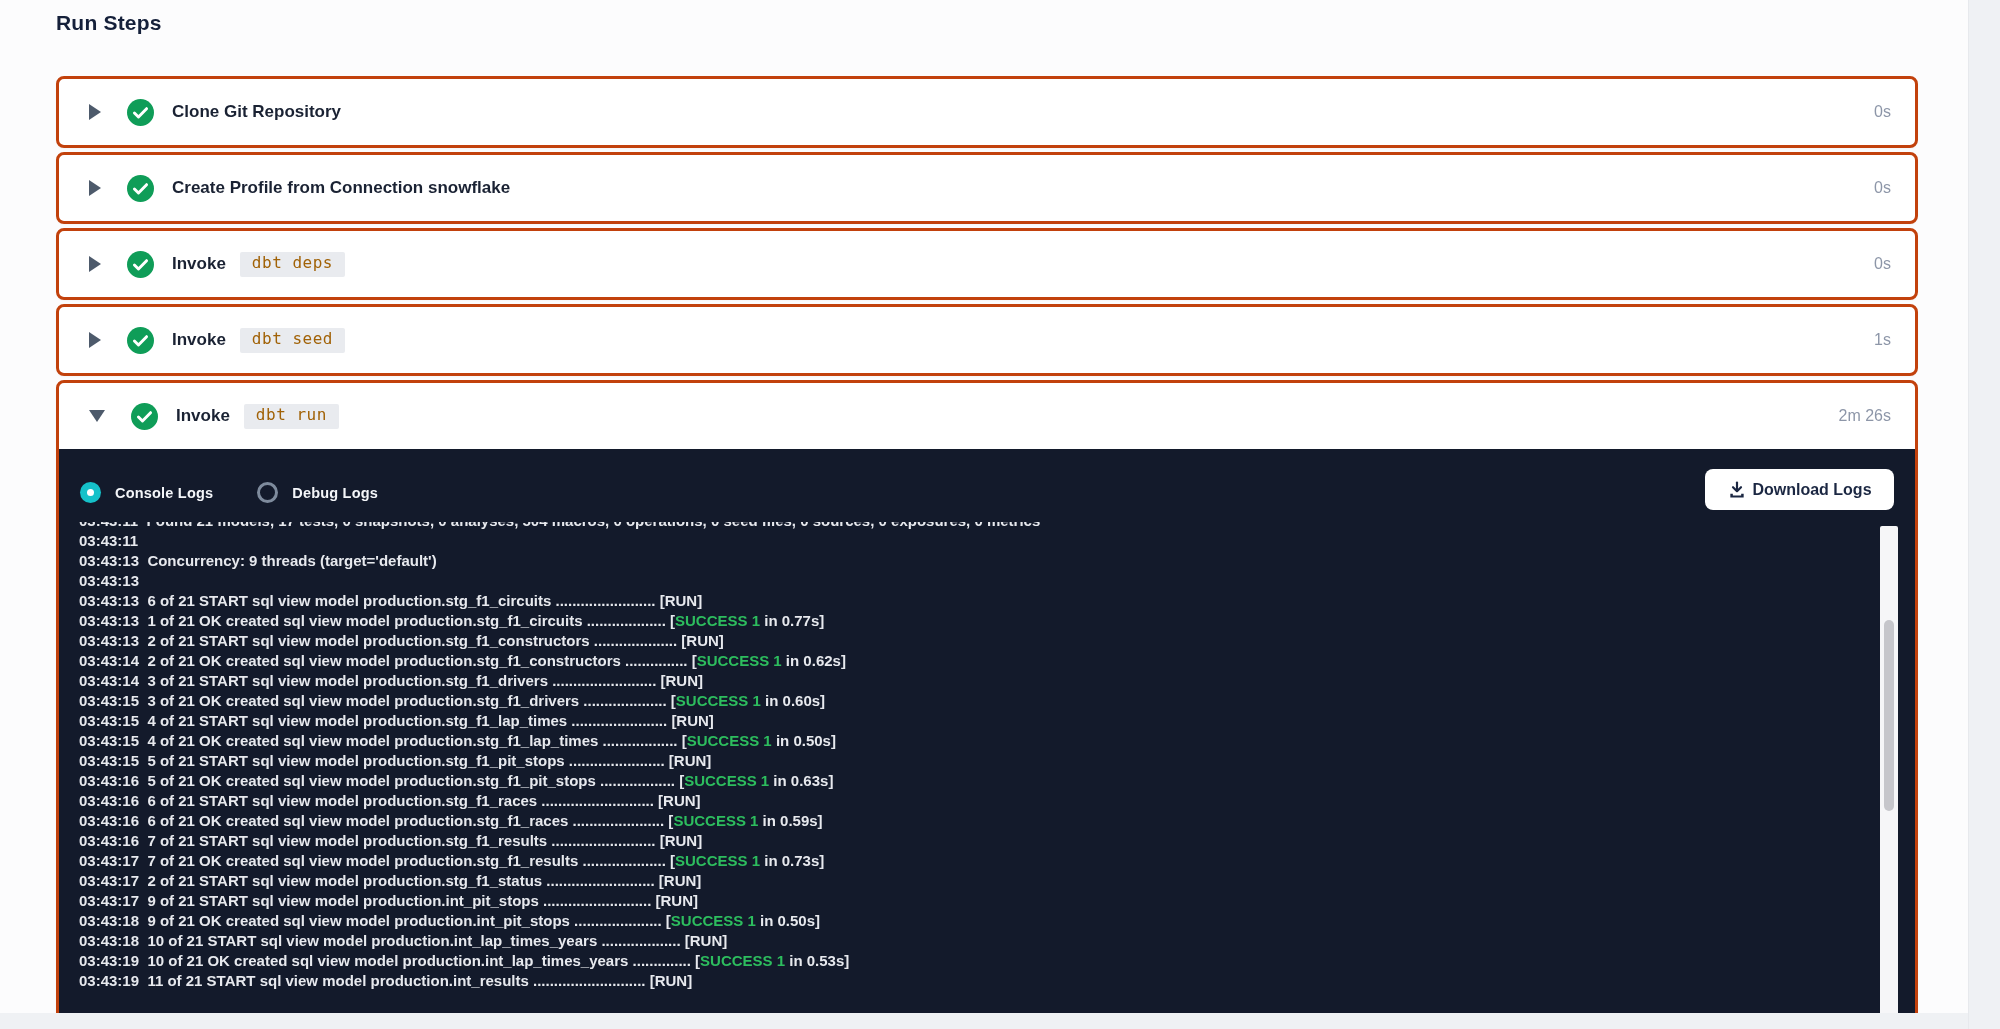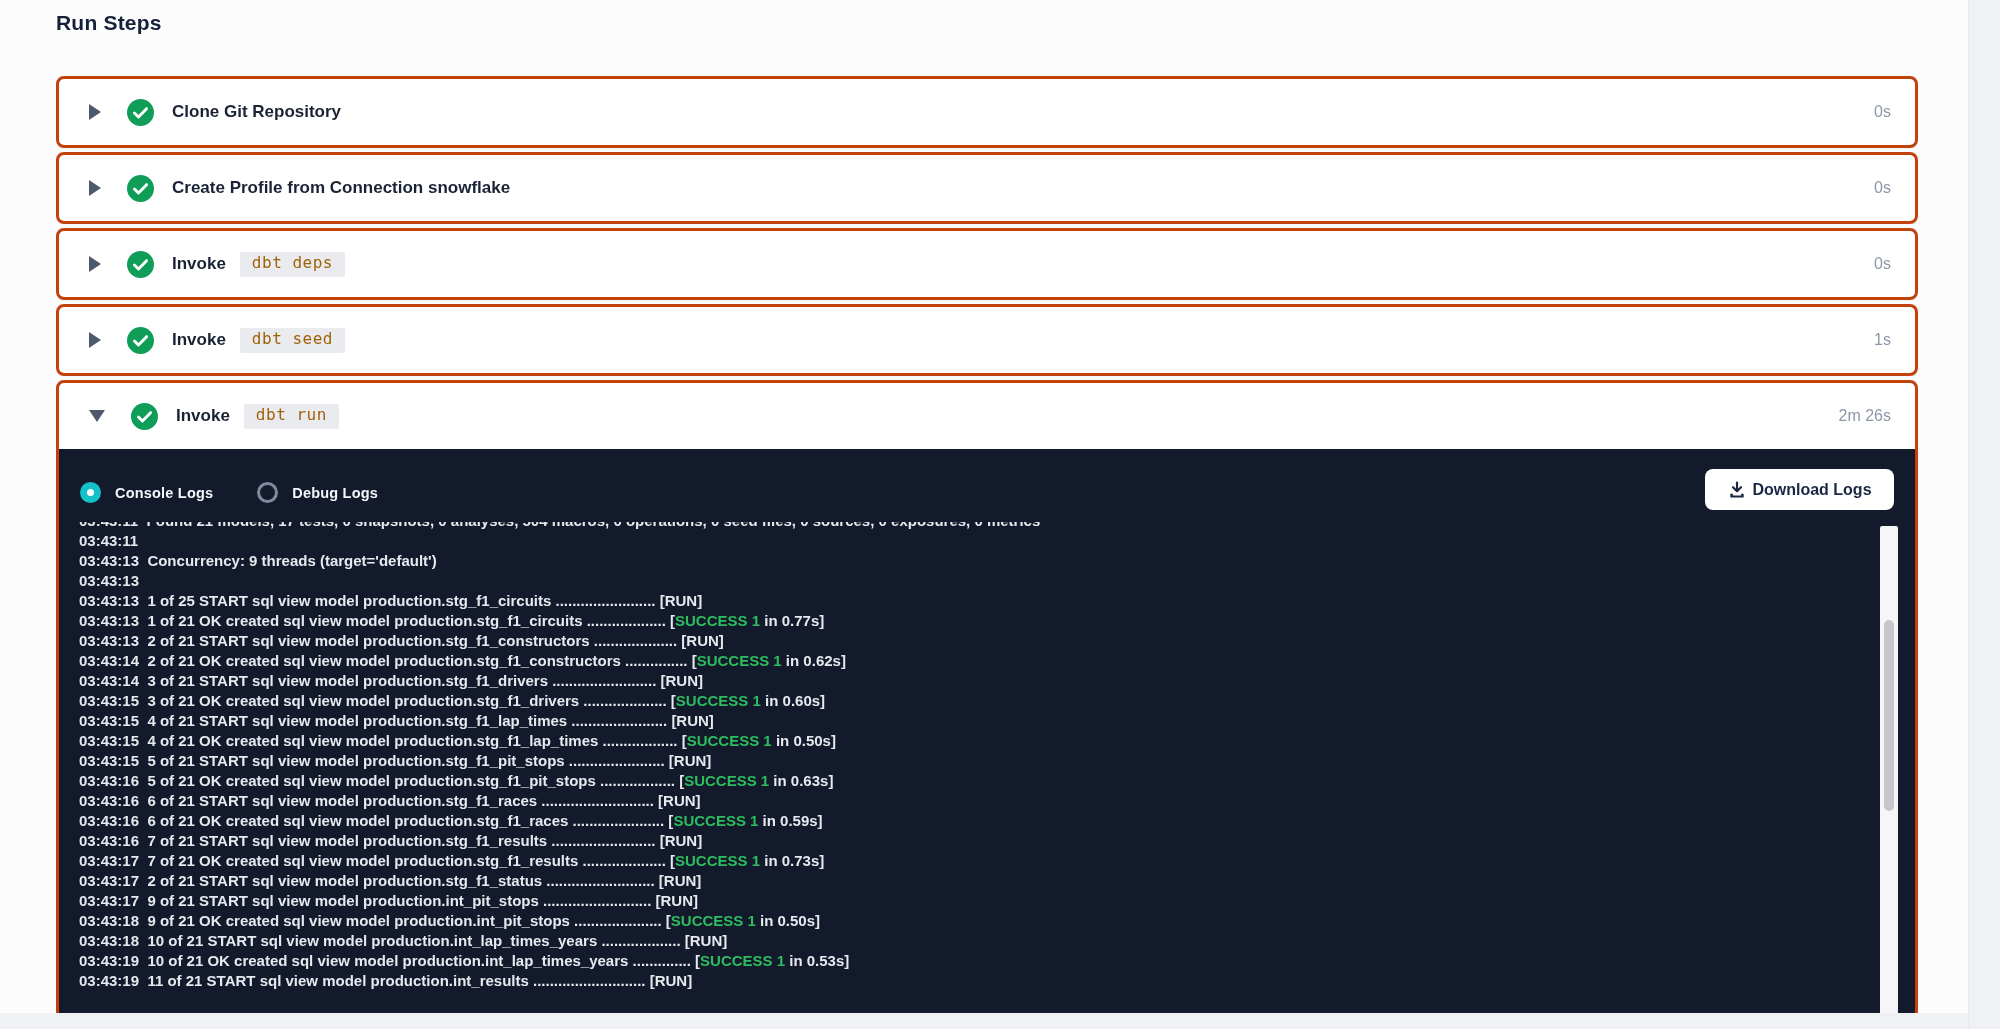--- a/index.html
+++ b/index.html
@@ -165,21 +165,21 @@
             </i>
             <span>Download Logs</span>
           </div>
         </div>
         <div class="log-viewport">
           <div class="log-inner">
             <div class="log-line">03:43:11  Found 21 models, 17 tests, 0 snapshots, 0 analyses, 504 macros, 0 operations, 0 seed files, 0 sources, 0 exposures, 0 metrics</div>
             <div class="log-line">03:43:11  </div>
             <div class="log-line">03:43:13  Concurrency: 9 threads (target='default')</div>
             <div class="log-line">03:43:13  </div>
-            <div class="log-line">03:43:13  1 of 25 START sql view model production.stg_f1_circuits ........................ [RUN]</div>
+            <div class="log-line">03:43:13  6 of 21 START sql view model production.stg_f1_circuits ........................ [RUN]</div>
             <div class="log-line">03:43:13  1 of 21 OK created sql view model production.stg_f1_circuits ................... [<span class="ok" style="color: rgb(45, 189, 94);">SUCCESS 1</span> in 0.77s]</div>
             <div class="log-line">03:43:13  2 of 21 START sql view model production.stg_f1_constructors .................... [RUN]</div>
             <div class="log-line">03:43:14  2 of 21 OK created sql view model production.stg_f1_constructors ............... [<span class="ok" style="color: rgb(45, 189, 94);">SUCCESS 1</span> in 0.62s]</div>
             <div class="log-line">03:43:14  3 of 21 START sql view model production.stg_f1_drivers ......................... [RUN]</div>
             <div class="log-line">03:43:15  3 of 21 OK created sql view model production.stg_f1_drivers .................... [<span class="ok" style="color: rgb(45, 189, 94);">SUCCESS 1</span> in 0.60s]</div>
             <div class="log-line">03:43:15  4 of 21 START sql view model production.stg_f1_lap_times ....................... [RUN]</div>
             <div class="log-line">03:43:15  4 of 21 OK created sql view model production.stg_f1_lap_times .................. [<span class="ok" style="color: rgb(45, 189, 94);">SUCCESS 1</span> in 0.50s]</div>
             <div class="log-line">03:43:15  5 of 21 START sql view model production.stg_f1_pit_stops ....................... [RUN]</div>
             <div class="log-line">03:43:16  5 of 21 OK created sql view model production.stg_f1_pit_stops .................. [<span class="ok" style="color: rgb(45, 189, 94);">SUCCESS 1</span> in 0.63s]</div>
             <div class="log-line">03:43:16  6 of 21 START sql view model production.stg_f1_races ........................... [RUN]</div>

